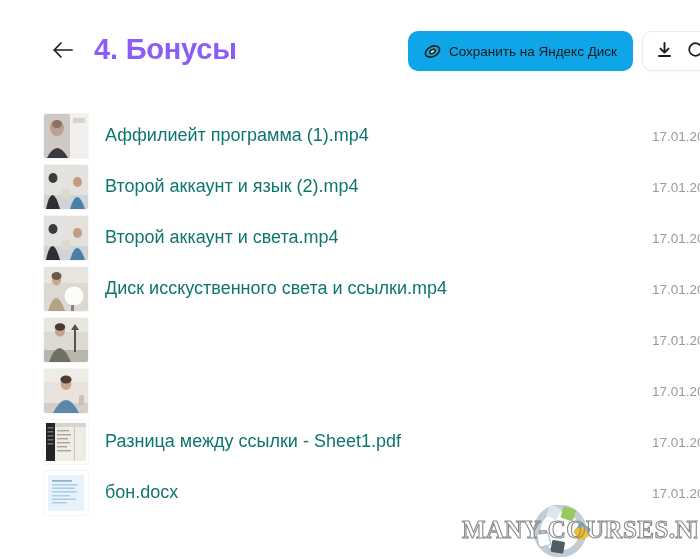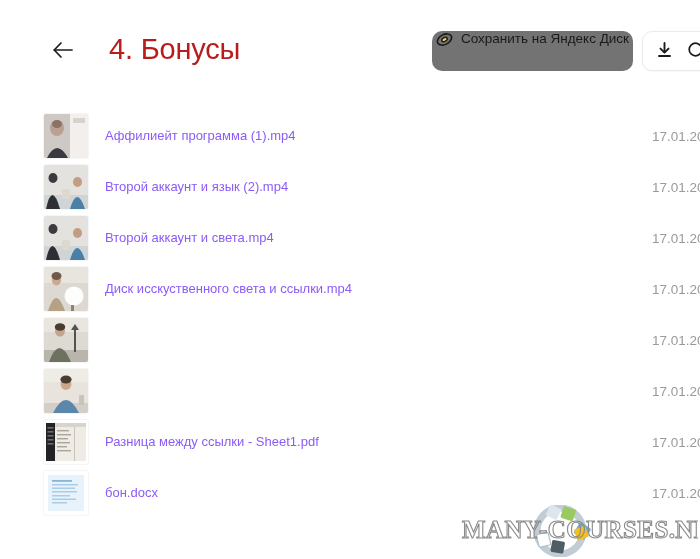--- a/index.html
+++ b/index.html
@@ -46,44 +46,45 @@
     justify-content: center;
     background: transparent;
     border: none;
     cursor: pointer;
     margin-right: 14px;
   }
   .back-btn svg { display: block; }
 
   .page-title {
     font-size: 29px;
-    font-weight: 400;
-    color: #b91c1c;
+    font-weight: 700;
+    color: #8b5cf6;
     letter-spacing: -0.2px;
     line-height: 1;
     white-space: nowrap;
-    margin: 15px;
+    margin: 0;
     padding-bottom: 2px;
   }
 
   .header-actions {
     position: absolute;
     right: -18px;
     top: 31px;
     display: flex;
     align-items: center;
     gap: 9px;
   }
 
   .btn-save {
     height: 40px;
     display: inline-flex;
+    align-items: center;
     gap: 8px;
-    padding: 0 4px;
-    background: #737373;
+    padding: 0 16px;
+    background: #0ea5e9;
     border: none;
     border-radius: 10px;
     font-family: "Liberation Sans", sans-serif;
     font-size: 13.5px;
     font-weight: 400;
     color: #1a1a1a;
     white-space: nowrap;
     cursor: pointer;
   }
 
@@ -142,22 +143,22 @@
     border-radius: 2px;
     background: #f2f2f2;
     overflow: hidden;
     position: relative;
     box-shadow: 0 0 0 1px rgba(0,0,0,0.04);
   }
   .thumb svg { display: block; width: 100%; height: 100%; }
 
   .file-name {
     margin-left: 17px;
-    font-size: 13px;
-    color: #8b5cf6;
+    font-size: 18px;
+    color: #0f766e;
     line-height: 1.2;
     white-space: nowrap;
     overflow: hidden;
   }
 
   .file-date {
     position: absolute;
     left: 652px;
     top: 50%;
     transform: translateY(-50%);

